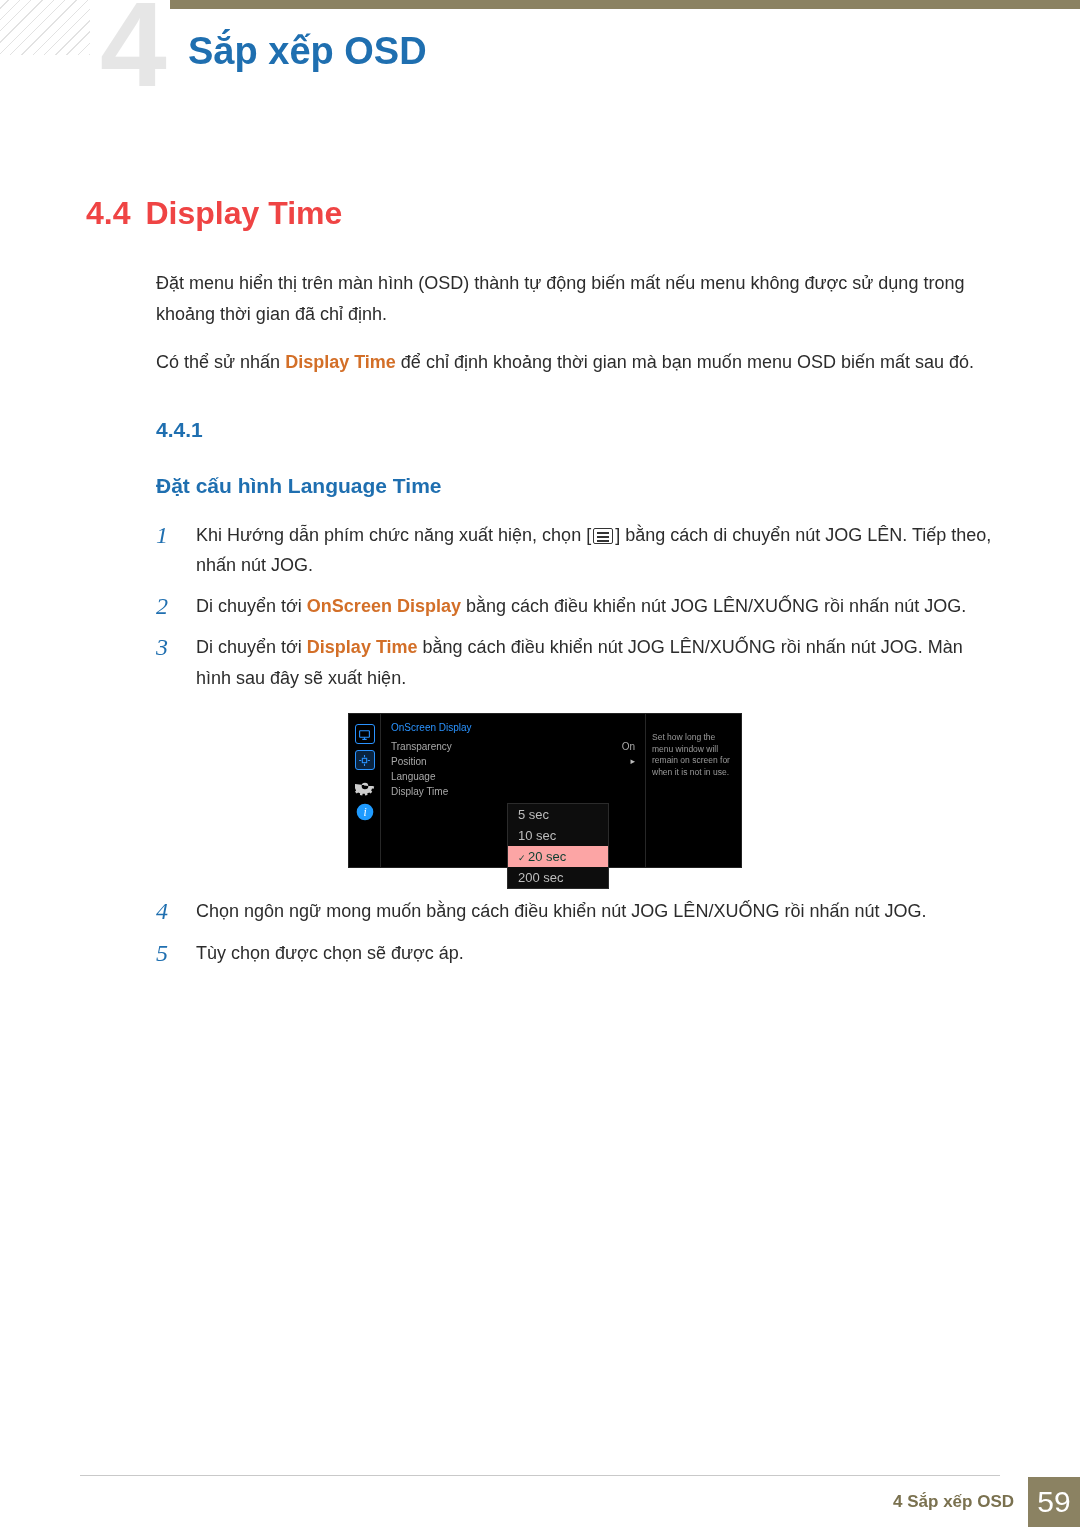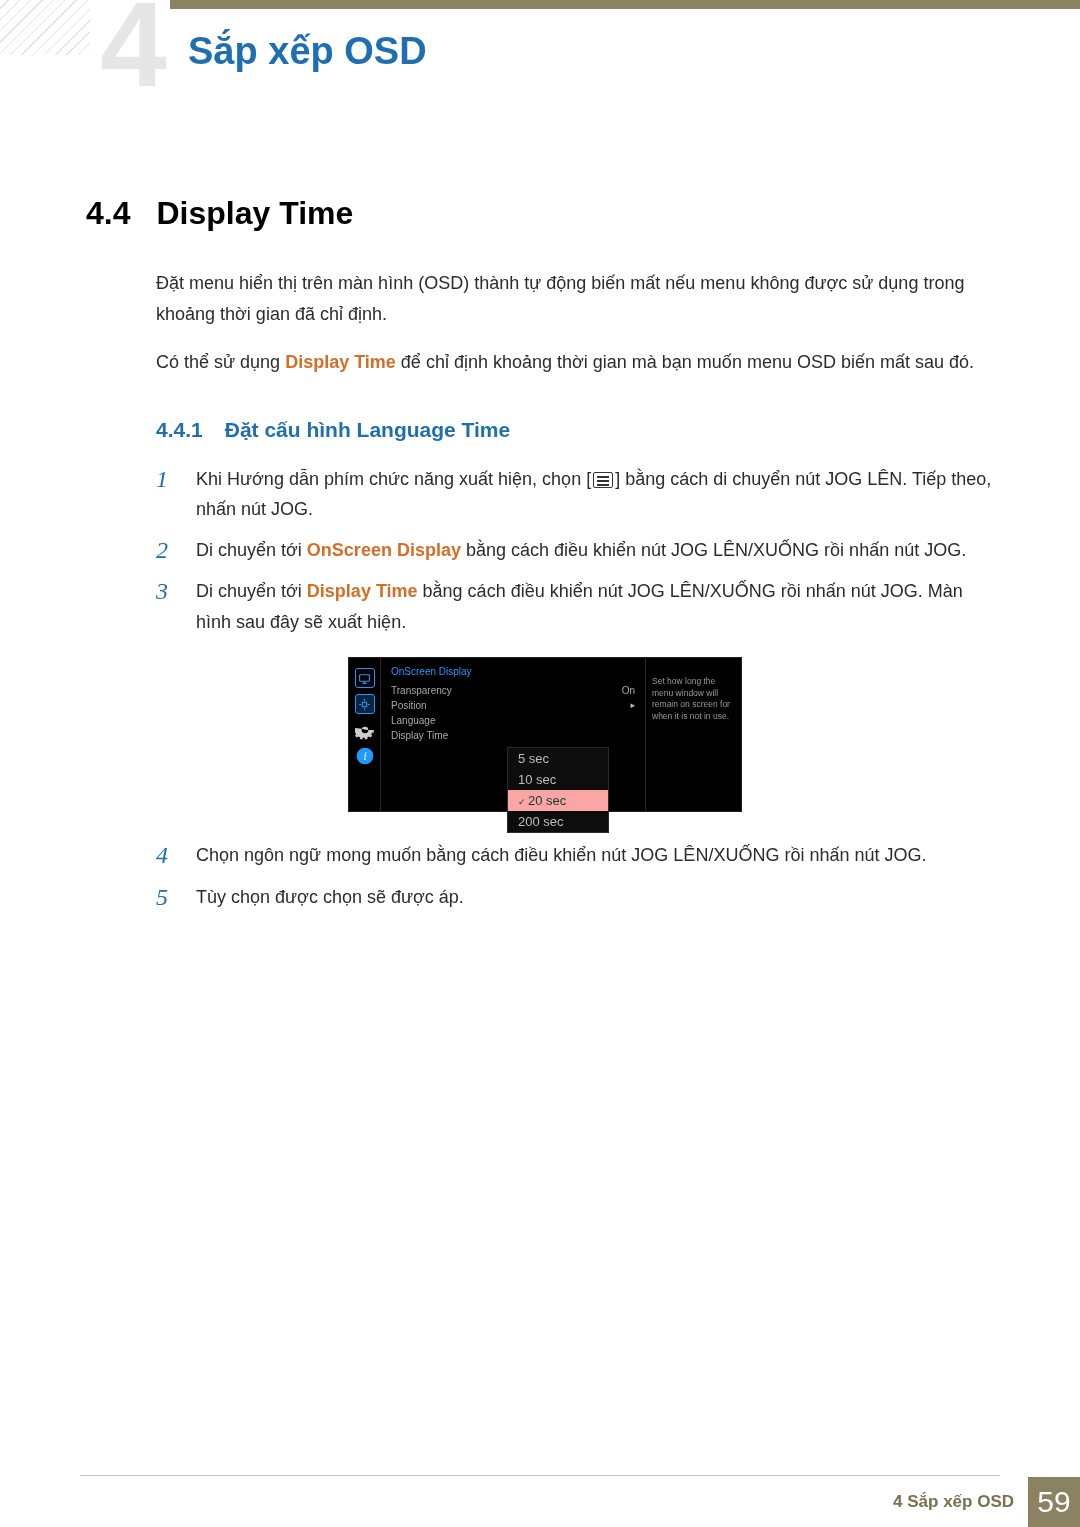--- a/index.html
+++ b/index.html
@@ -46,22 +46,22 @@
     font-weight: bold;
     z-index: 1;
   }
   .content {
     position: absolute;
     left: 86px; top: 195px;
     right: 86px;
   }
   .section-head {
     display: flex;
-    gap: 26px;
-    color: #000000;
+    gap: 15px;
+    color: #ef4444;
     font-size: 32px;
     font-weight: bold;
     margin-bottom: 36px;
   }
   .para {
     font-size: 18px;
     line-height: 1.7;
     margin-left: 70px;
     margin-bottom: 18px;
     color: #2c2c2c;
@@ -72,21 +72,22 @@
     font-weight: bold;
   }
   .subsection-head {
     margin-left: 70px;
     color: #1f6fb0;
     font-weight: bold;
     font-size: 21px;
     margin-top: 40px;
     margin-bottom: 22px;
     display: flex;
-    gap: 22px;
+    gap: 32px;
+    flex-direction: column;
   }
   ol.steps {
     list-style: none;
     margin-left: 70px;
   }
   ol.steps li {
     display: flex;
     gap: 22px;
     font-size: 18px;
     line-height: 1.7;
@@ -250,21 +251,21 @@
 
 <div class="content">
 
   <div class="section-head">
     <span>4.4</span>
     <span>Display Time</span>
   </div>
 
   <p class="para">Đặt menu hiển thị trên màn hình (OSD) thành tự động biến mất nếu menu không được sử dụng trong khoảng thời gian đã chỉ định.</p>
   <p class="para">
-    <span>Có thể sử dụng </span><span class="accent-bold">Display Time</span><span> để chỉ định khoảng thời gian mà bạn muốn menu OSD biến mất sau đó.</span>
+    <span>Có thể sử nhấn </span><span class="accent-bold">Display Time</span><span> để chỉ định khoảng thời gian mà bạn muốn menu OSD biến mất sau đó.</span>
   </p>
 
   <div class="subsection-head">
     <span>4.4.1</span>
     <span>Đặt cấu hình Language Time</span>
   </div>
 
   <ol class="steps">
     <li>
       <span class="step-num">1</span>

